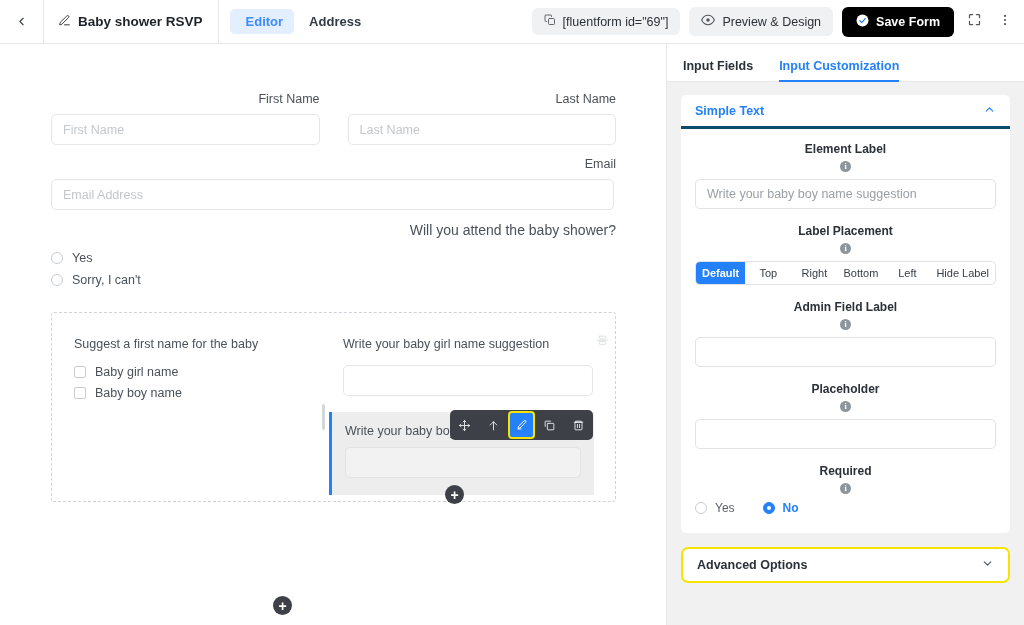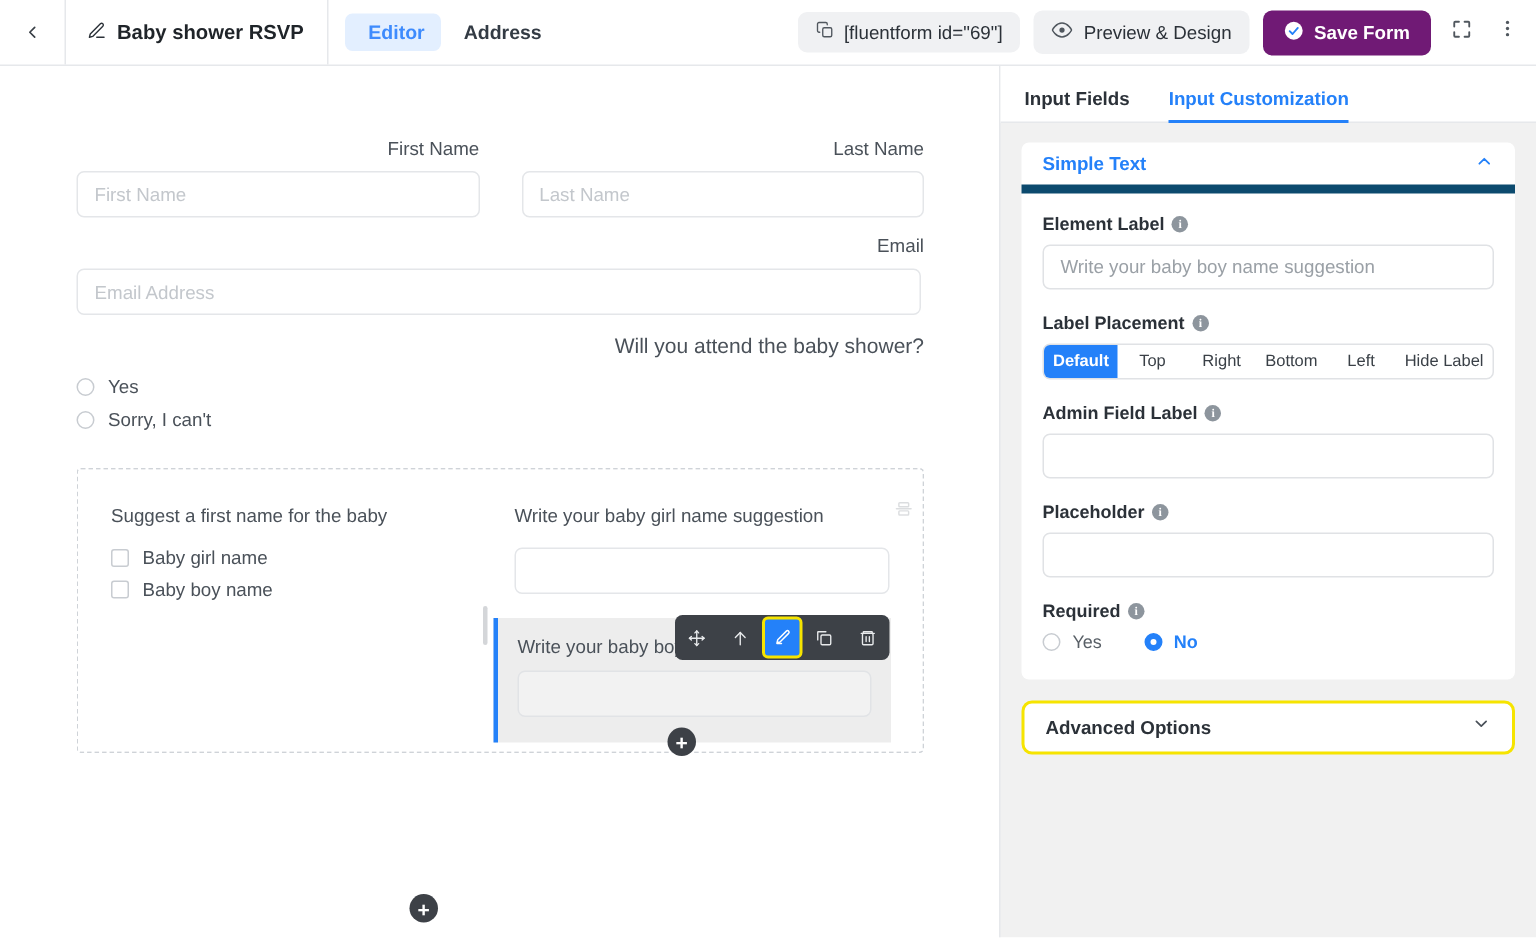--- a/index.html
+++ b/index.html
@@ -48,21 +48,21 @@
     display: flex; align-items: center; gap: 9px;
   }
   .shortcode-btn, .preview-btn {
     display: flex; align-items: center; gap: 7px;
     background: #f0f1f3; border-radius: 6px;
     padding: 6px 12px; font-size: 12.5px; color: #2b3138; font-weight: 500;
     cursor: pointer; white-space: nowrap;
   }
   .save-btn {
     display: flex; align-items: center; gap: 7px;
-    background: #701a75; border-radius: 6px;
+    background: #000000; border-radius: 6px;
     padding: 7px 14px; font-size: 12.5px; color: #fff; font-weight: 700;
     cursor: pointer; white-space: nowrap; justify-content: center;
   }
   .icon-btn { width: 22px; height: 28px; display: flex; align-items: center; justify-content: center; cursor: pointer; }
 
   
   .body-split { flex: 1; display: flex; min-height: 0; }
 
   
   .canvas {
@@ -174,28 +174,28 @@
   .panel-tab.active { color: #2481f9; }
   .panel-tab.active::after {
     content: ""; position: absolute; left: 0; right: 0; bottom: -1px;
     height: 2px; background: #2481f9;
   }
   .panel-scroll { flex: 1; padding: 13px 14px 0 14px; overflow: hidden; }
 
   .card { background: #fff; border-radius: 5px; margin-bottom: 14px; }
   .card-head {
     height: 34px; display: flex; align-items: center; justify-content: space-between;
-    padding: 0 14px; border-bottom: 6px solid #0c4a6e;
+    padding: 0 14px; border-bottom: 3px solid #0c4a6e;
     font-size: 12.5px; font-weight: 700; color: #2481f9; cursor: pointer;
   }
   .card-body { padding: 13px 14px 18px 14px; }
 
   .p-label {
     font-size: 12px; font-weight: 700; color: #2b3138;
-    display: flex; align-items: center; gap: 5px; margin-bottom: 7px;
+    display: flex; align-items: center; gap: 5px; margin-bottom: 7px; flex-direction: column;
   }
   .info-dot {
     width: 11px; height: 11px; border-radius: 50%; background: #8d959d;
     color: #fff; font-size: 8px; font-weight: 700;
     display: inline-flex; align-items: center; justify-content: center;
     font-family: "Liberation Serif", serif;
   }
   .p-input {
     width: 100%; height: 30px; border: 1px solid #e0e2e5; border-radius: 5px;
     background: #fff; font-size: 12.5px; color: #9aa0a6;

